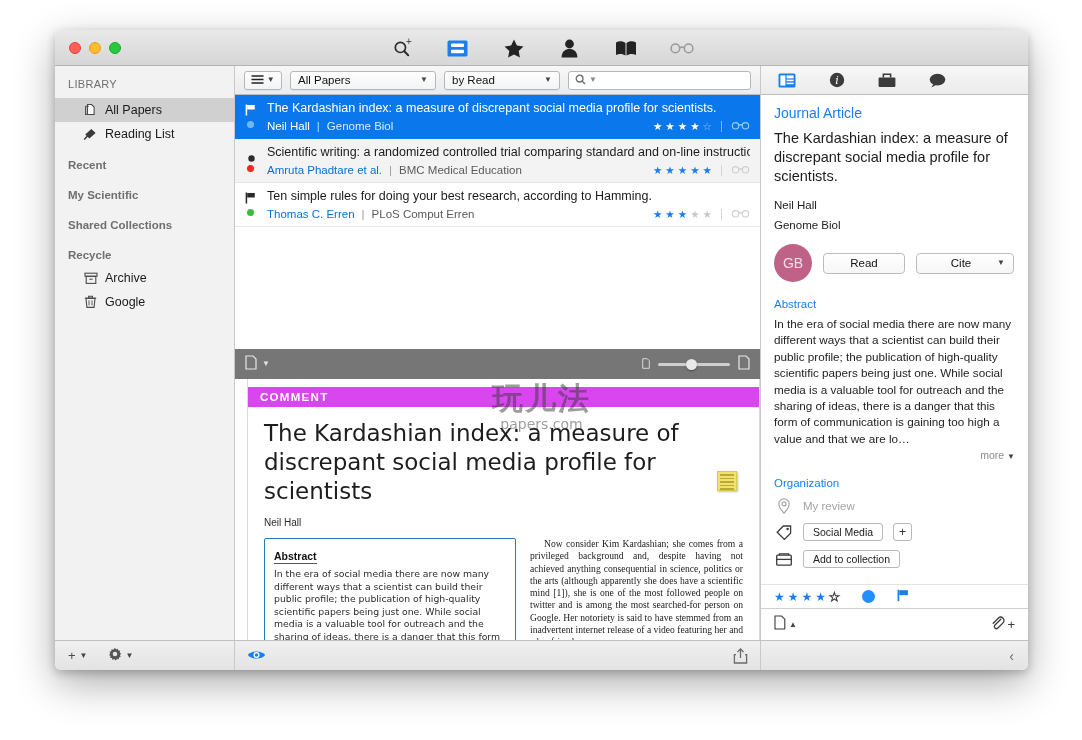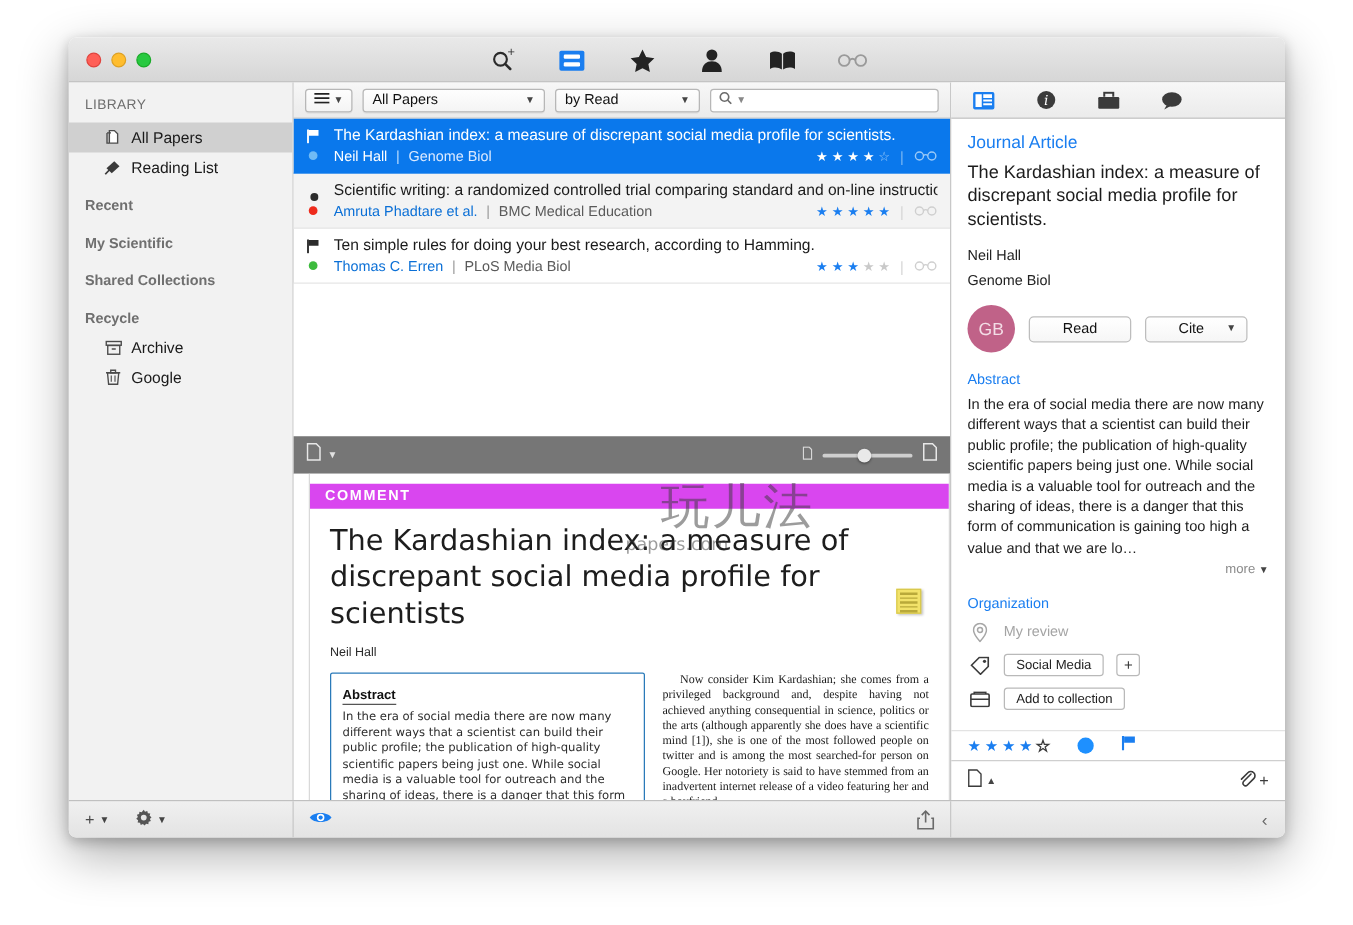--- a/index.html
+++ b/index.html
@@ -129,37 +129,37 @@
   .abox { width:252px; border:1px solid #2a7ab9; border-radius:2px; padding:7px 9px; }
   .abox h4 { font-size:10.5px; color:#111; margin-bottom:4px; border-bottom:1px solid #555; display:inline-block; padding-bottom:1px;}
   .abox p { font-size:9.3px; line-height:12.6px; color:#2c2c2c; font-family:"DejaVu Sans", sans-serif; }
   .rcol { flex:1; font-family:"Liberation Serif", serif; font-size:9.6px; line-height:12.3px; color:#1b1b1b; text-align:justify; }
   .rcol p { text-indent:14px; }
   .sticky { position:absolute; right:22px; top:92px; width:20px; height:20px; background:#f2e26a; border:1px solid #d9c94e; box-shadow:1px 1px 2px rgba(0,0,0,.25); }
   .sticky i { display:block; height:1.5px; background:#b9a93a; margin:2px 2px 0 2px; }
 
   
   #wm { position:absolute; left:50%; top:348px; transform:translateX(-50%); pointer-events:none; opacity:.5; z-index:6; width:220px; text-align:center; }
-  #wm .cn { font-family:"DejaVu Sans", sans-serif; font-size:39px; font-weight:normal; color:#3b3b3b; letter-spacing:2px;text-align:right; }
+  #wm .cn { font-family:"DejaVu Sans", sans-serif; font-size:31px; font-weight:bold; color:#3b3b3b; letter-spacing:2px; }
   #wm .dm { font-family:"DejaVu Sans", sans-serif; font-size:14px; color:#3b3b3b; margin-top:-4px; }
 
   
   #right { width:268px; border-left:1px solid #c8c8c8; display:flex; flex-direction:column; background:#fff; }
   #rtabs { height:29px; background:linear-gradient(#f7f7f7,#ebebeb); border-bottom:1px solid #bdbdbd; display:flex; align-items:center; gap:30px; padding-left:16px; }
   .rtab { width:20px; height:18px; display:flex; align-items:center; justify-content:center; }
   #rcontent { flex:1; padding:10px 13px 0 13px; overflow:hidden; position:relative; }
   .rkind { font-size:14px; color:#1a7ef0; margin-bottom:8px; }
   .rtitle { font-size:14.5px; color:#1c1c1c; line-height:19px; }
   .rauth { font-size:11.5px; color:#222; margin-top:13px; }
   .rjour { font-size:11.5px; color:#222; margin-top:8px; }
   .rrow { display:flex; align-items:center; gap:11px; margin-top:13px; }
   .avatar { width:38px; height:38px; border-radius:50%; background:#c06288; color:#f3dde6; display:flex; align-items:center; justify-content:center; font-size:14px; }
   .btn { height:21px; border:1px solid #bdbdbd; border-radius:4px; background:linear-gradient(#ffffff,#f6f6f6); font-size:11.5px; color:#111; display:flex; align-items:center; justify-content:center; }
   .btn.read { width:82px; }
-  .btn.cite { width:82px; justify-content:space-between; padding:0 8px; }
+  .btn.cite { width:98px; justify-content:space-between; padding:0 8px; }
   .sec { font-size:11.5px; color:#1a7ef0; margin-top:16px; margin-bottom:6px; }
   .abs { font-size:11.7px; line-height:16.4px; color:#1e1e1e; }
   .more { text-align:right; font-size:10.5px; color:#8b8b8b; margin-top:2px; }
   .orow { display:flex; align-items:center; gap:10px; margin-top:9px; }
   .oicon { width:19px; display:flex; justify-content:center; }
   .ghost { font-size:11.5px; color:#a4a4a4; }
   .tag { height:18px; border:1px solid #b9b9b9; border-radius:3px; background:#fff; font-size:10.5px; color:#222; display:flex; align-items:center; padding:0 9px; }
   .tagplus { width:19px; height:18px; border:1px solid #b9b9b9; border-radius:3px; background:#fff; display:flex; align-items:center; justify-content:center; font-size:12px; color:#333; }
   .addcol { height:18px; border:1px solid #b9b9b9; border-radius:3px; background:#fff; font-size:10.5px; color:#222; display:flex; align-items:center; padding:0 9px; }
   #rstatus { display:flex; align-items:center; gap:0; padding:0 13px; height:24px; border-top:1px solid #e3e3e3; }
@@ -389,21 +389,21 @@
             <svg width="11" height="12" viewBox="0 0 11 12">
                 <path d="M1.4 0.6 v11" stroke="#2b2b2b" stroke-width="1.5"></path>
                 <path d="M2.2 1.0 h7.6 v4.6 h-7.6z" fill="#2b2b2b"></path>
               </svg>
           </span>
           <span class="dotmark" style="background:#3dbb3d"></span>
           <div class="r-title">Ten simple rules for doing your best research, according to Hamming.</div>
           <div class="r-meta">
             <span class="r-auth">Thomas C. Erren</span>
             <span class="r-sep">|</span>
-            <span class="r-jour">PLoS Media Biol</span>
+            <span class="r-jour">PLoS Comput Erren</span>
             <span class="r-right">
               <span class="stars">
                 <span class="st">★</span>
                   <span class="st">★</span>
                   <span class="st">★</span>
                   <span class="st off">★</span>
                   <span class="st off">★</span>
               </span>
               <span class="vbar"></span>
               <span>

